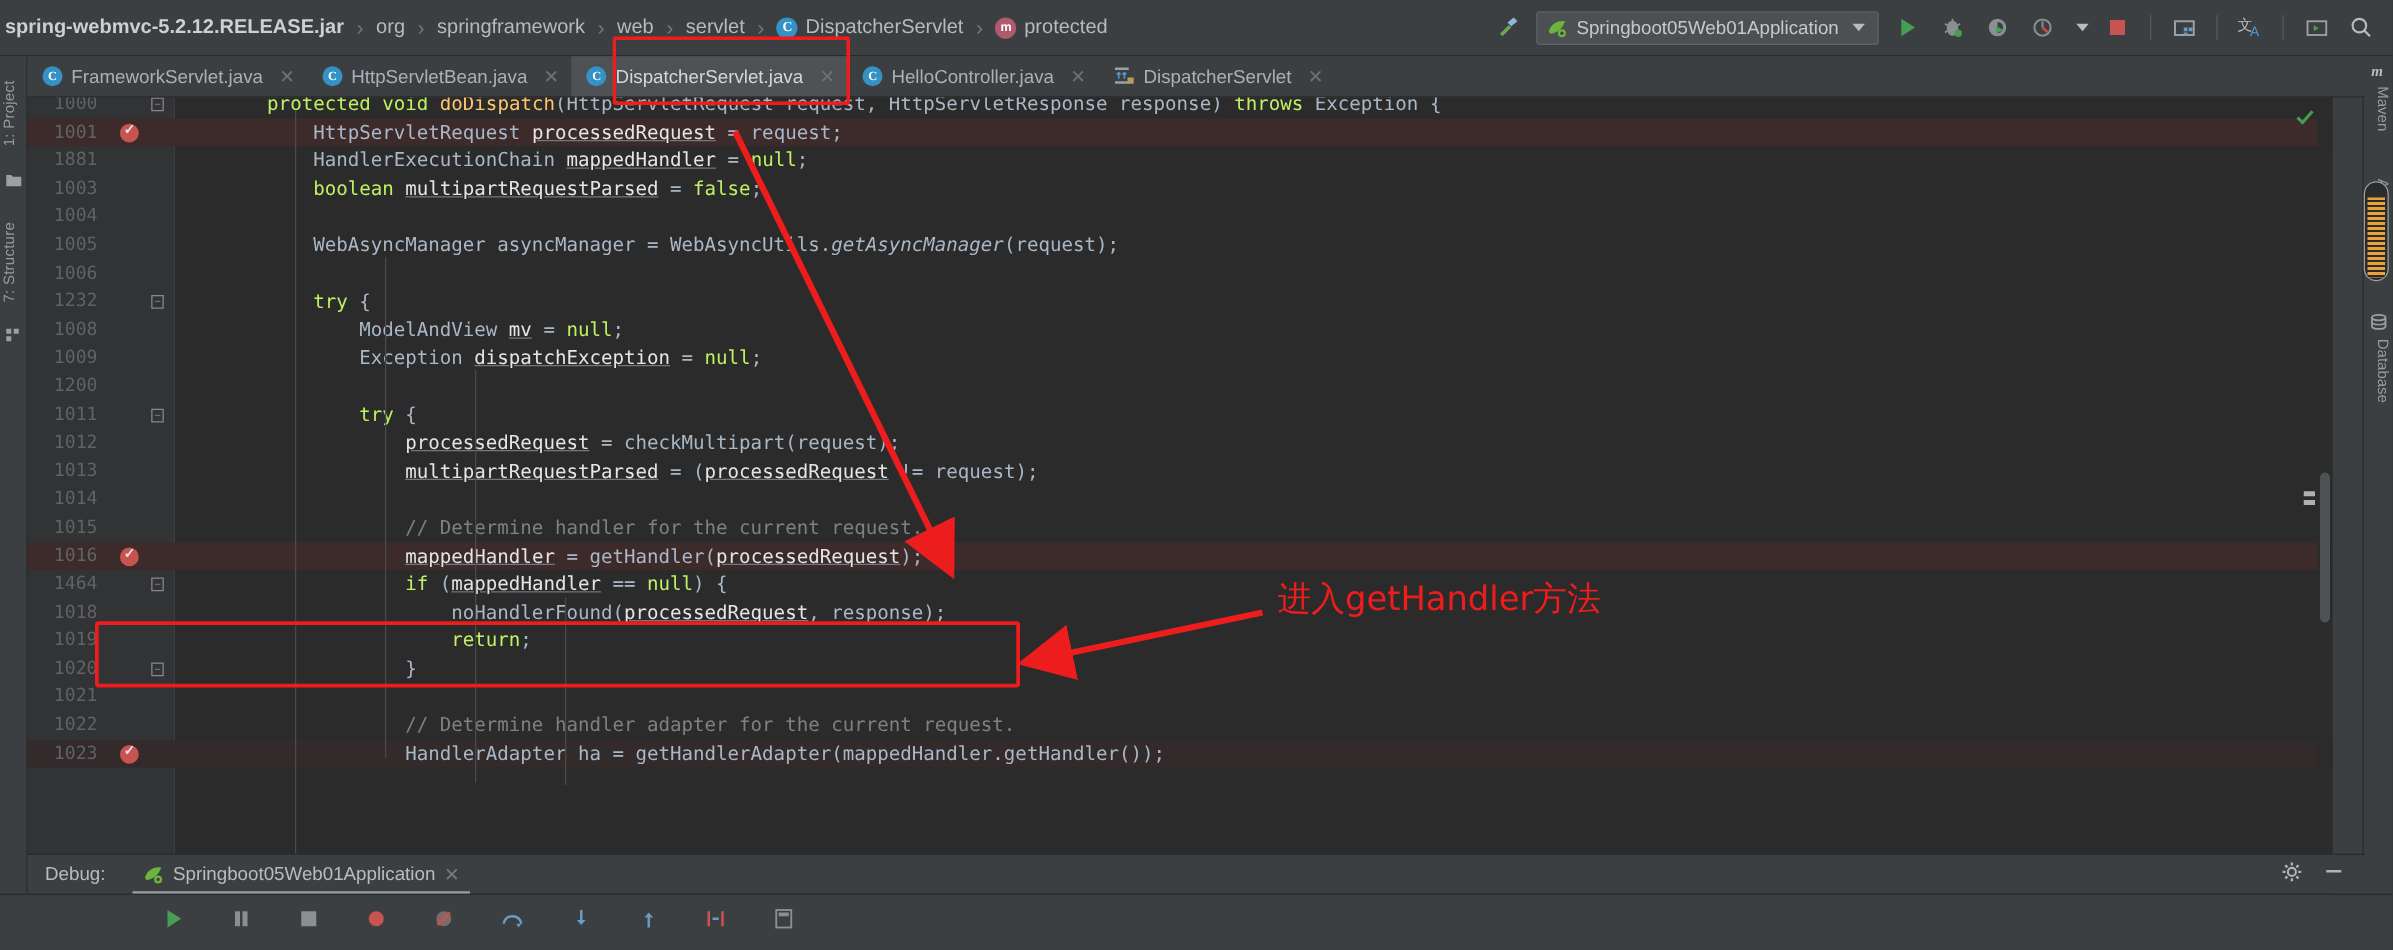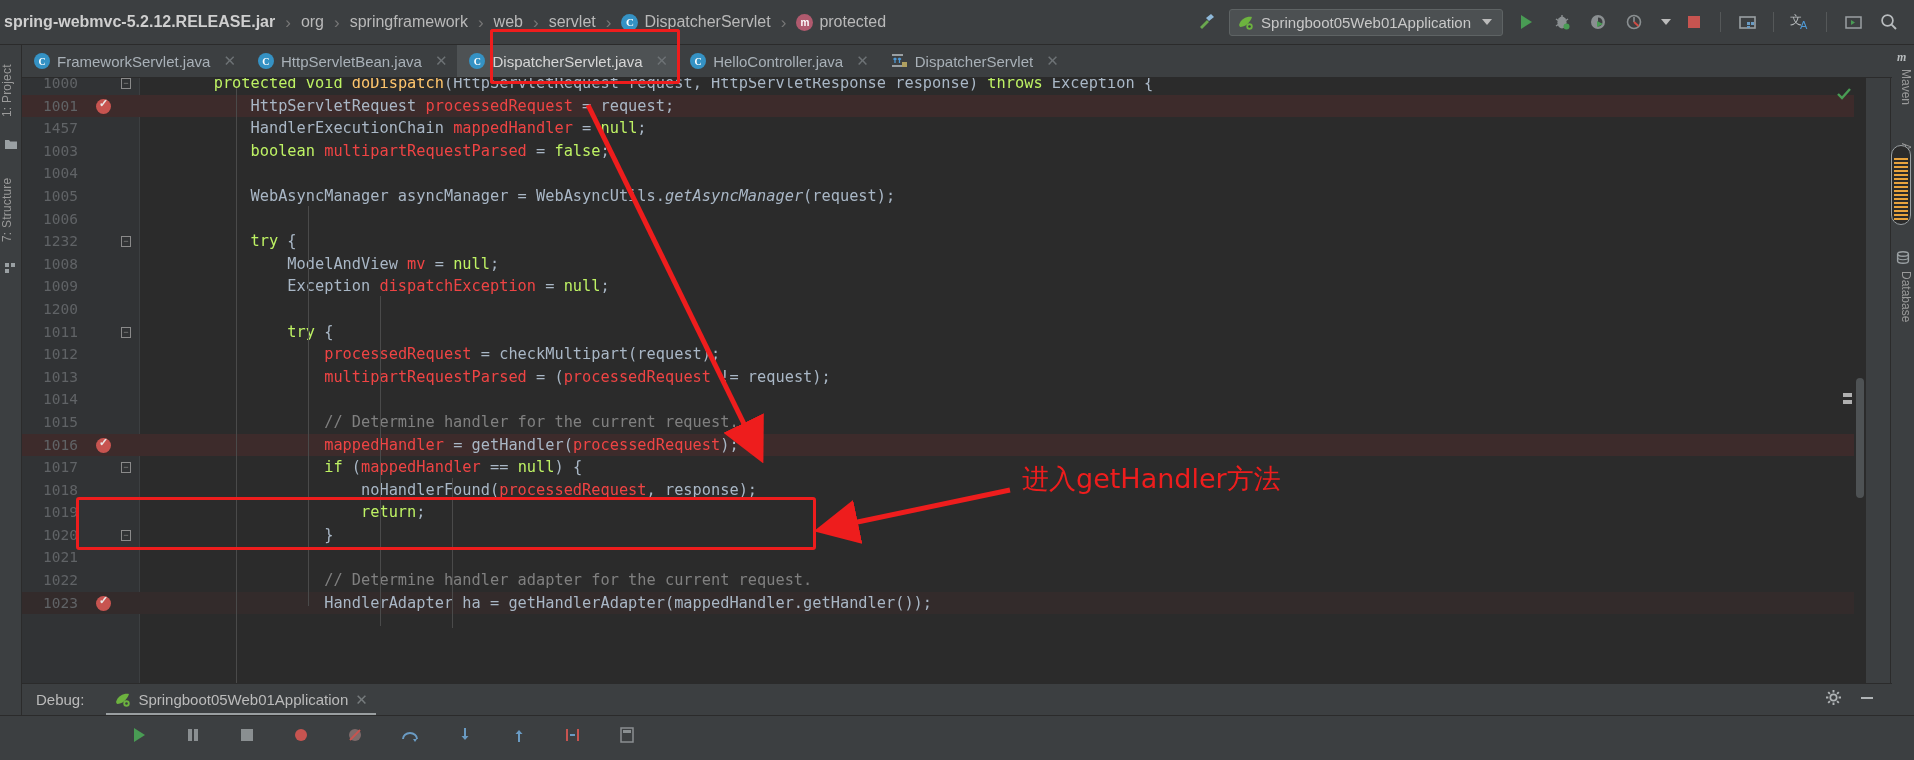--- a/index.html
+++ b/index.html
@@ -118,21 +118,21 @@
   .code {
     position: absolute; left: 118px; white-space: pre;
     font-family: "DejaVu Sans Mono", monospace; font-size: 15.3px;
     line-height: 22.6px; color: #a9b7c6;
   }
   .rowhl { position: absolute; left: 0; right: 0; height: 22.6px; background: #3d2b2b; }
   .rowhl2 { position: absolute; left: 0; right: 0; height: 22.6px; background: #332b2b; }
 
   .kw { color: #bef264; }
   .mth { color: #ffc66d; }
-  .fld { color: #ef4444; text-decoration-color: #6b7a85; }
+  .fld { color: #e5e5e5; text-decoration: underline; text-decoration-color: #6b7a85; }
   .cmt { color: #808080; }
   .ital { color: #a9b7c6; font-style: italic; }
   .pln { color: #a9b7c6; }
 
   .bp {
     position: absolute; left: 74px; width: 15px; height: 15px; border-radius: 50%;
     background: #c75450; top: 4px;
   }
   .bp::after {
     content: "✓"; position: absolute; left: 3px; top: -2px;
@@ -378,21 +378,21 @@
           <div class="fold">−</div>
           <div class="code"><span class="pln">        </span><span class="kw">protected</span><span class="pln"> </span><span class="kw">void</span><span class="pln"> </span><span class="mth">doDispatch</span><span class="pln">(HttpServletRequest request, HttpServletResponse response) </span><span class="kw">throws</span><span class="pln"> Exception {</span></div>
         </div>
         <div class="row" style="height: 22.6px;">
           <div class="rowhl"></div>
           <div class="lnum">1001</div>
           <div class="bp"></div>
           <div class="code"><span class="pln">            HttpServletRequest </span><span class="fld">processedRequest</span><span class="pln"> = request;</span></div>
         </div>
         <div class="row" style="height: 22.6px;">
-          <div class="lnum">1457</div>
+          <div class="lnum">1881</div>
           <div class="code"><span class="pln">            HandlerExecutionChain </span><span class="fld">mappedHandler</span><span class="pln"> = </span><span class="kw">null</span><span class="pln">;</span></div>
         </div>
         <div class="row" style="height: 22.6px;">
           <div class="lnum">1003</div>
           <div class="code"><span class="pln">            </span><span class="kw">boolean</span><span class="pln"> </span><span class="fld">multipartRequestParsed</span><span class="pln"> = </span><span class="kw">false</span><span class="pln">;</span></div>
         </div>
         <div class="row" style="height: 22.6px;">
           <div class="lnum">1004</div>
           <div class="code"></div>
         </div>
@@ -442,21 +442,21 @@
           <div class="lnum">1015</div>
           <div class="code"><span class="cmt">                    // Determine handler for the current request.</span></div>
         </div>
         <div class="row" style="height: 22.6px;">
           <div class="rowhl"></div>
           <div class="lnum">1016</div>
           <div class="bp"></div>
           <div class="code"><span class="pln">                    </span><span class="fld">mappedHandler</span><span class="pln"> = getHandler(</span><span class="fld">processedRequest</span><span class="pln">);</span></div>
         </div>
         <div class="row" style="height: 22.6px;">
-          <div class="lnum">1017</div>
+          <div class="lnum">1464</div>
           <div class="fold">−</div>
           <div class="code"><span class="pln">                    </span><span class="kw">if</span><span class="pln"> (</span><span class="fld">mappedHandler</span><span class="pln"> == </span><span class="kw">null</span><span class="pln">) {</span></div>
         </div>
         <div class="row" style="height: 22.6px;">
           <div class="lnum">1018</div>
           <div class="code"><span class="pln">                        noHandlerFound(</span><span class="fld">processedRequest</span><span class="pln">, response);</span></div>
         </div>
         <div class="row" style="height: 22.6px;">
           <div class="lnum">1019</div>
           <div class="code"><span class="pln">                        </span><span class="kw">return</span><span class="pln">;</span></div>

